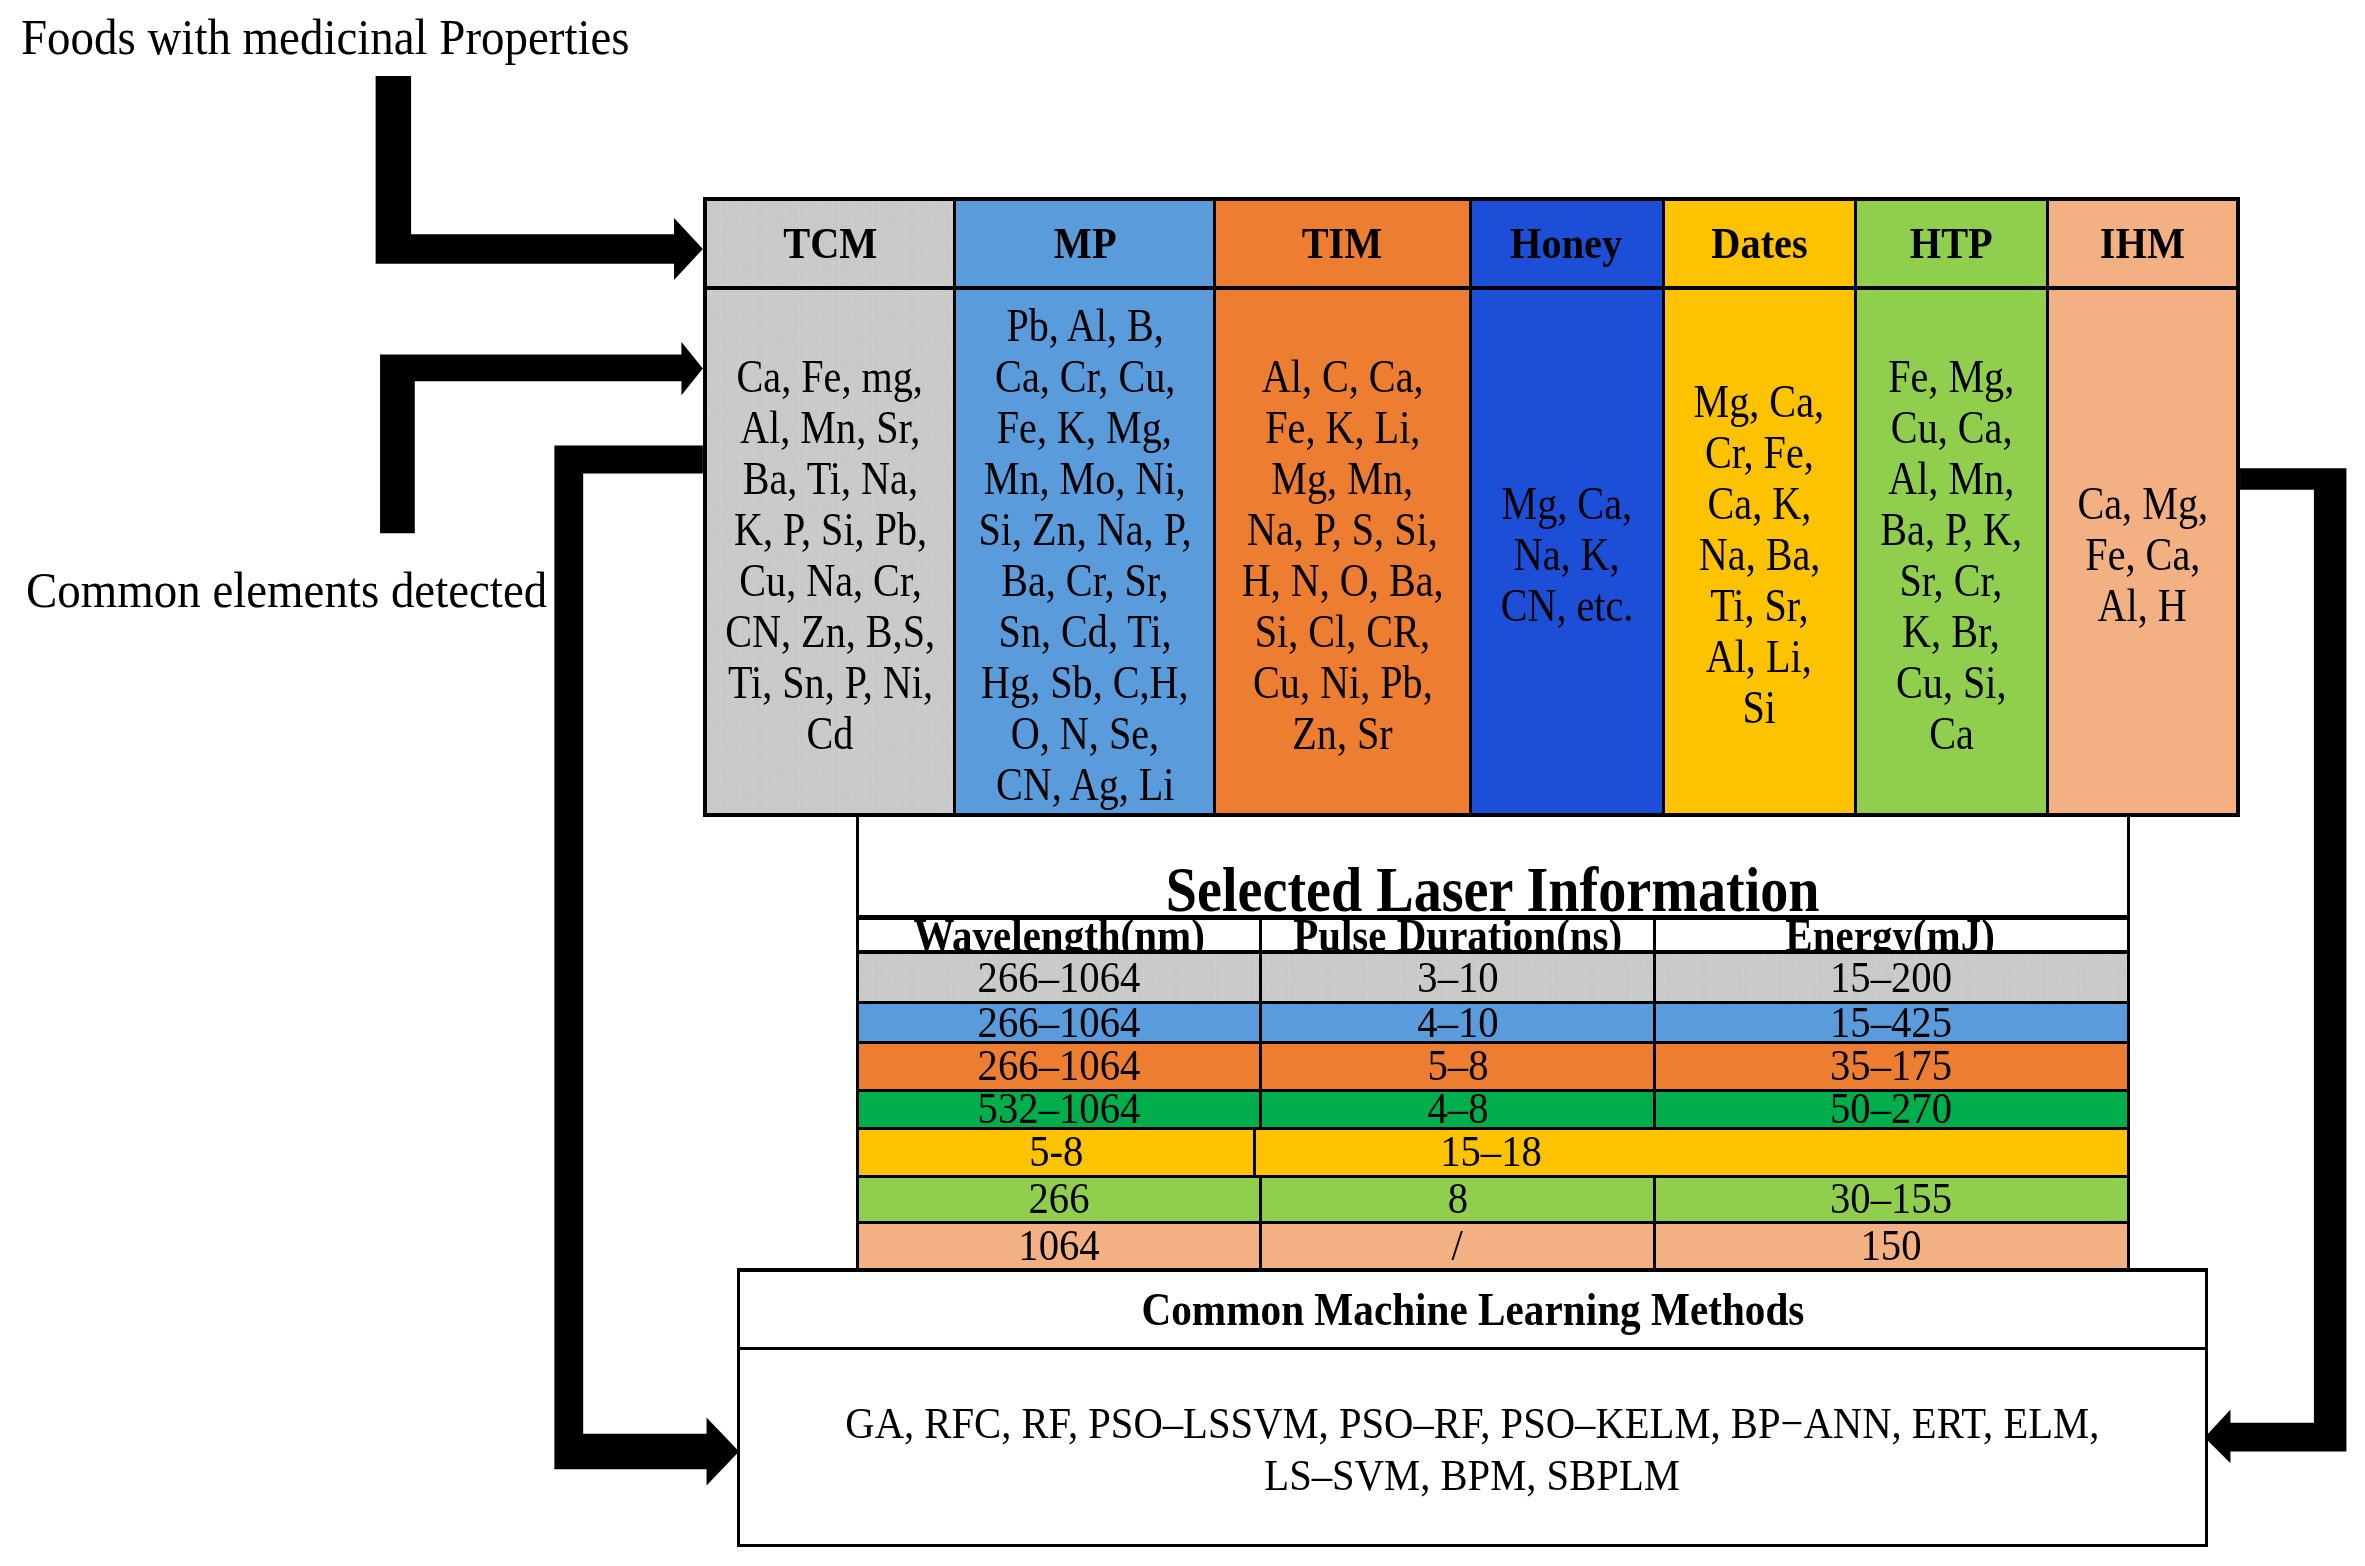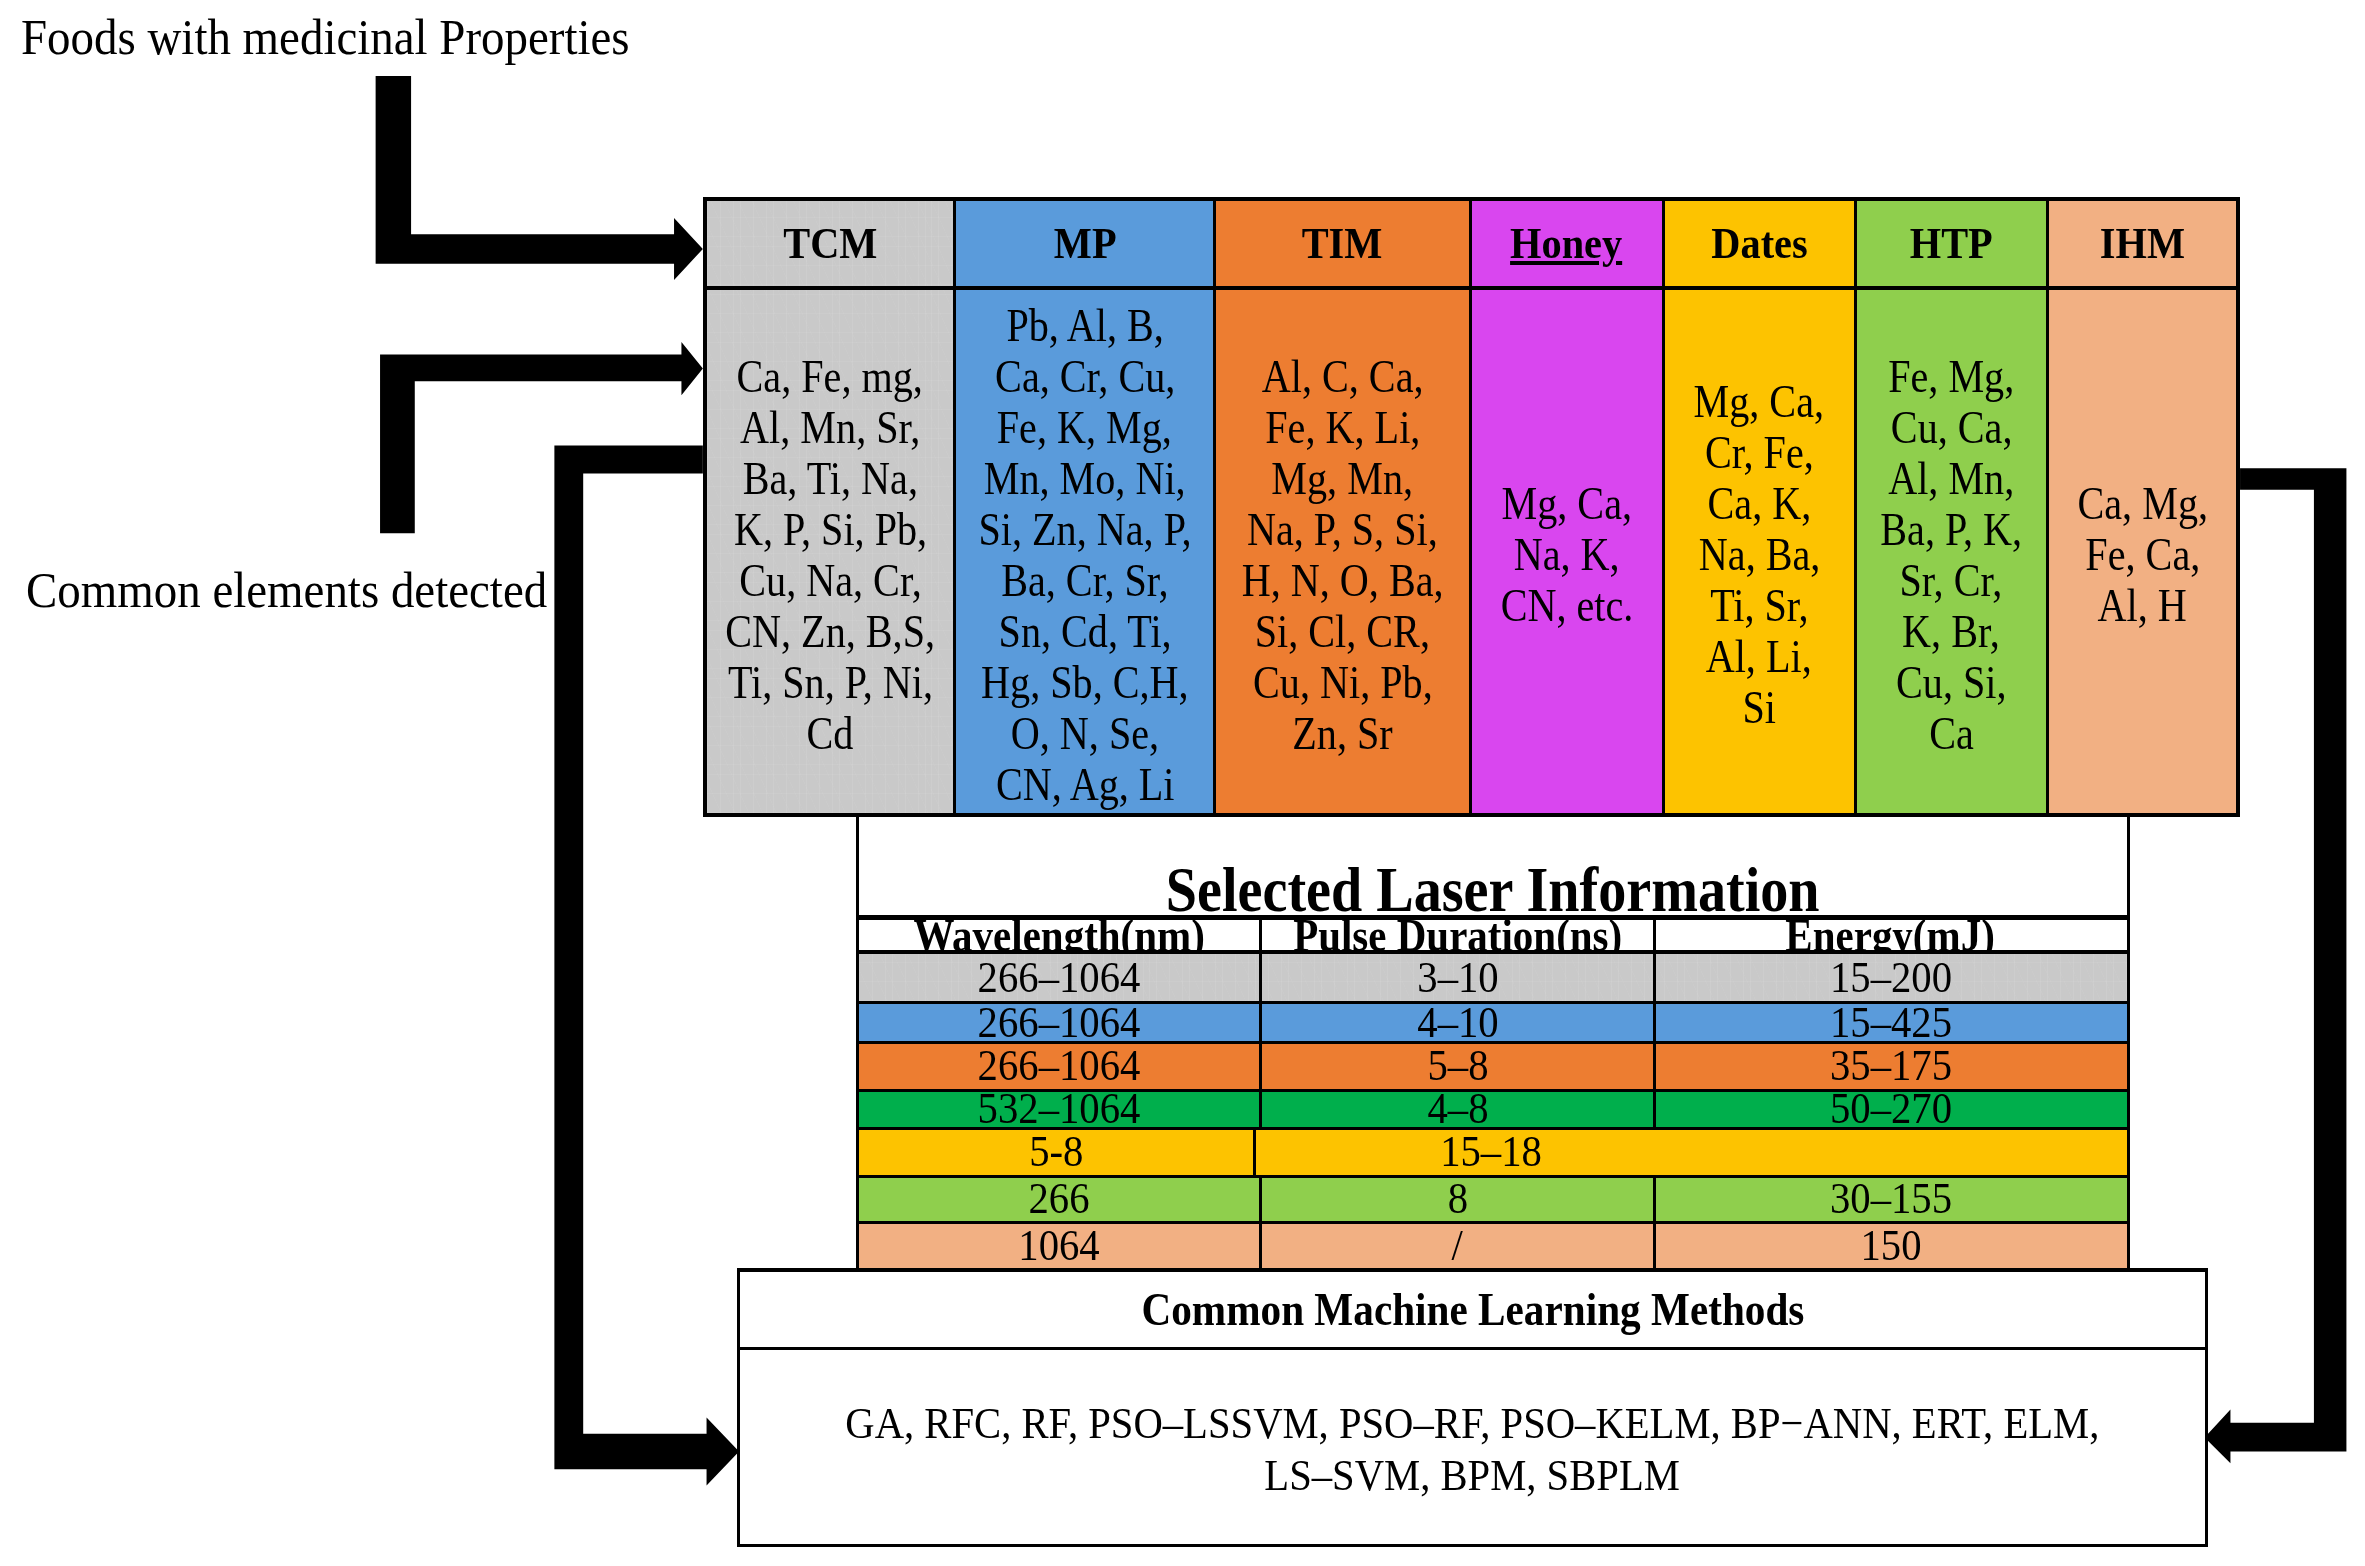--- a/index.html
+++ b/index.html
@@ -124,21 +124,21 @@
             <div><i>Fe, K, Li,</i></div>
             <div><i>Mg, Mn,</i></div>
             <div><i>Na, P, S, Si,</i></div>
             <div><i>H, N, O, Ba,</i></div>
             <div><i>Si, Cl, CR,</i></div>
             <div><i>Cu, Ni, Pb,</i></div>
             <div><i>Zn, Sr</i></div>
           </div>
         </div>
       </div>
-      <div class="mcol" style="width: 196px; background: #d946ef; text-decoration: underline;">
+      <div class="mcol" style="width: 196px; background: #1d4ed8;">
         <div class="mhead">
           <i>Honey</i>
         </div>
         <div class="mbody">
           <div class="txt">
             <div><i>Mg, Ca,</i></div>
             <div><i>Na, K,</i></div>
             <div><i>CN, etc.</i></div>
           </div>
         </div>

